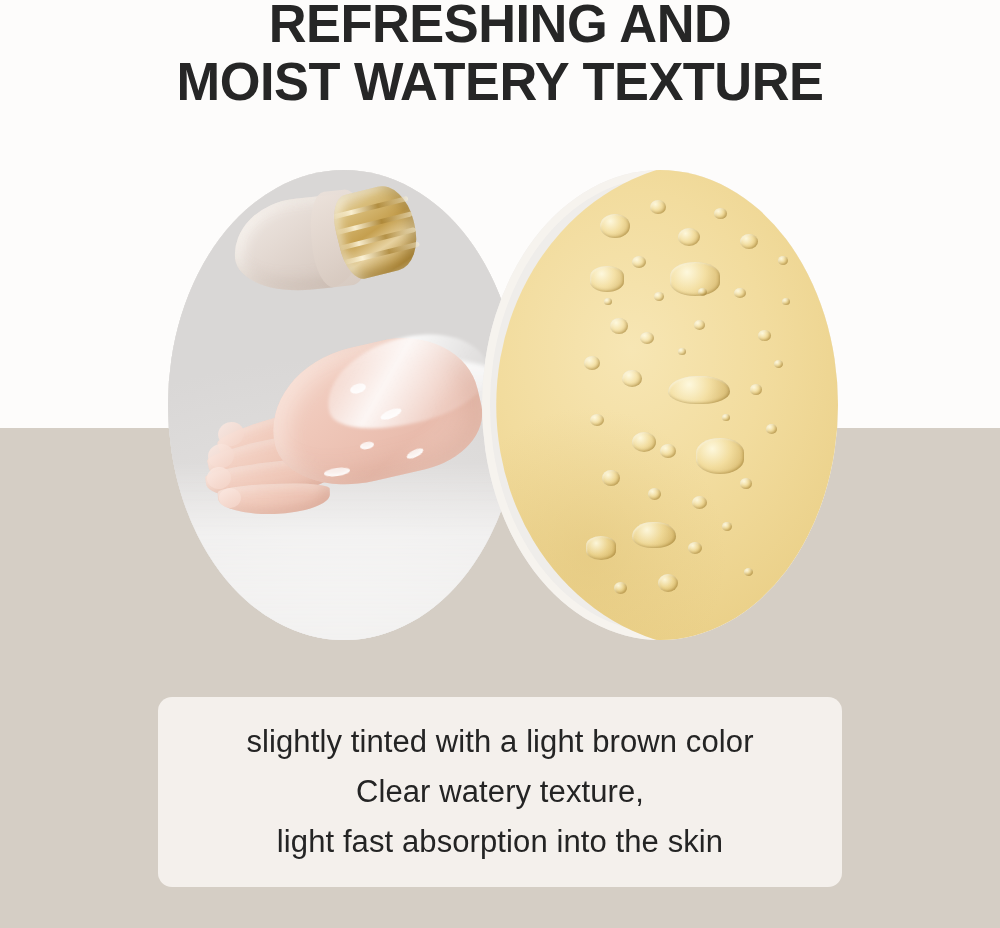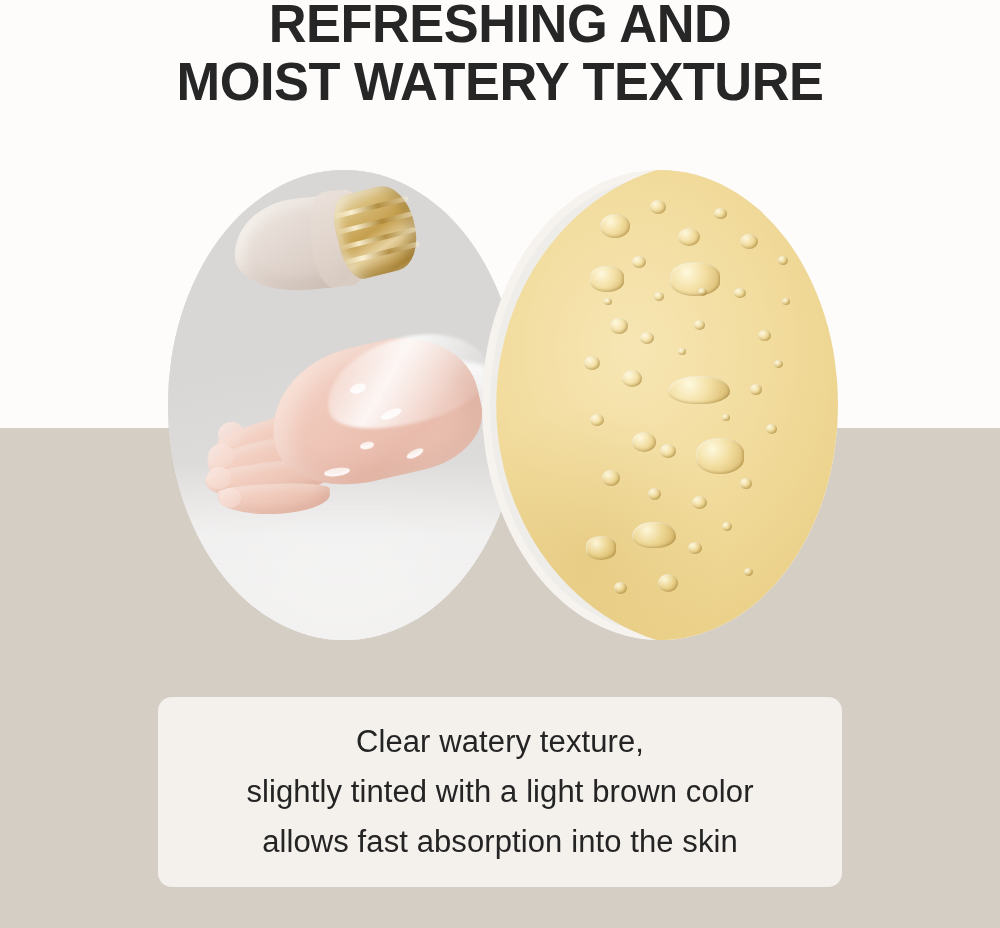--- a/index.html
+++ b/index.html
@@ -368,18 +368,18 @@
       <div class="bub" style="left:292px; top:190px; width:9px;  height:8px;"></div>
       <div class="bub" style="left:300px; top:128px; width:8px;  height:7px;"></div>
       <div class="bub" style="left:240px; top:244px; width:8px;  height:7px;"></div>
       <div class="bub" style="left:196px; top:178px; width:8px;  height:7px;"></div>
       <div class="bub" style="left:262px; top:398px; width:9px;  height:8px;"></div>
     </div>
 
   </div>
 
   <div class="caption">
+    <span class="caption-line">slightly tinted with a light brown color</span>
     <span class="caption-line">Clear watery texture,</span>
-    <span class="caption-line">slightly tinted with a light brown color</span>
-    <span class="caption-line">allows fast absorption into the skin</span>
+    <span class="caption-line">light fast absorption into the skin</span>
   </div>
 
 </div>
 
 </body></html>

